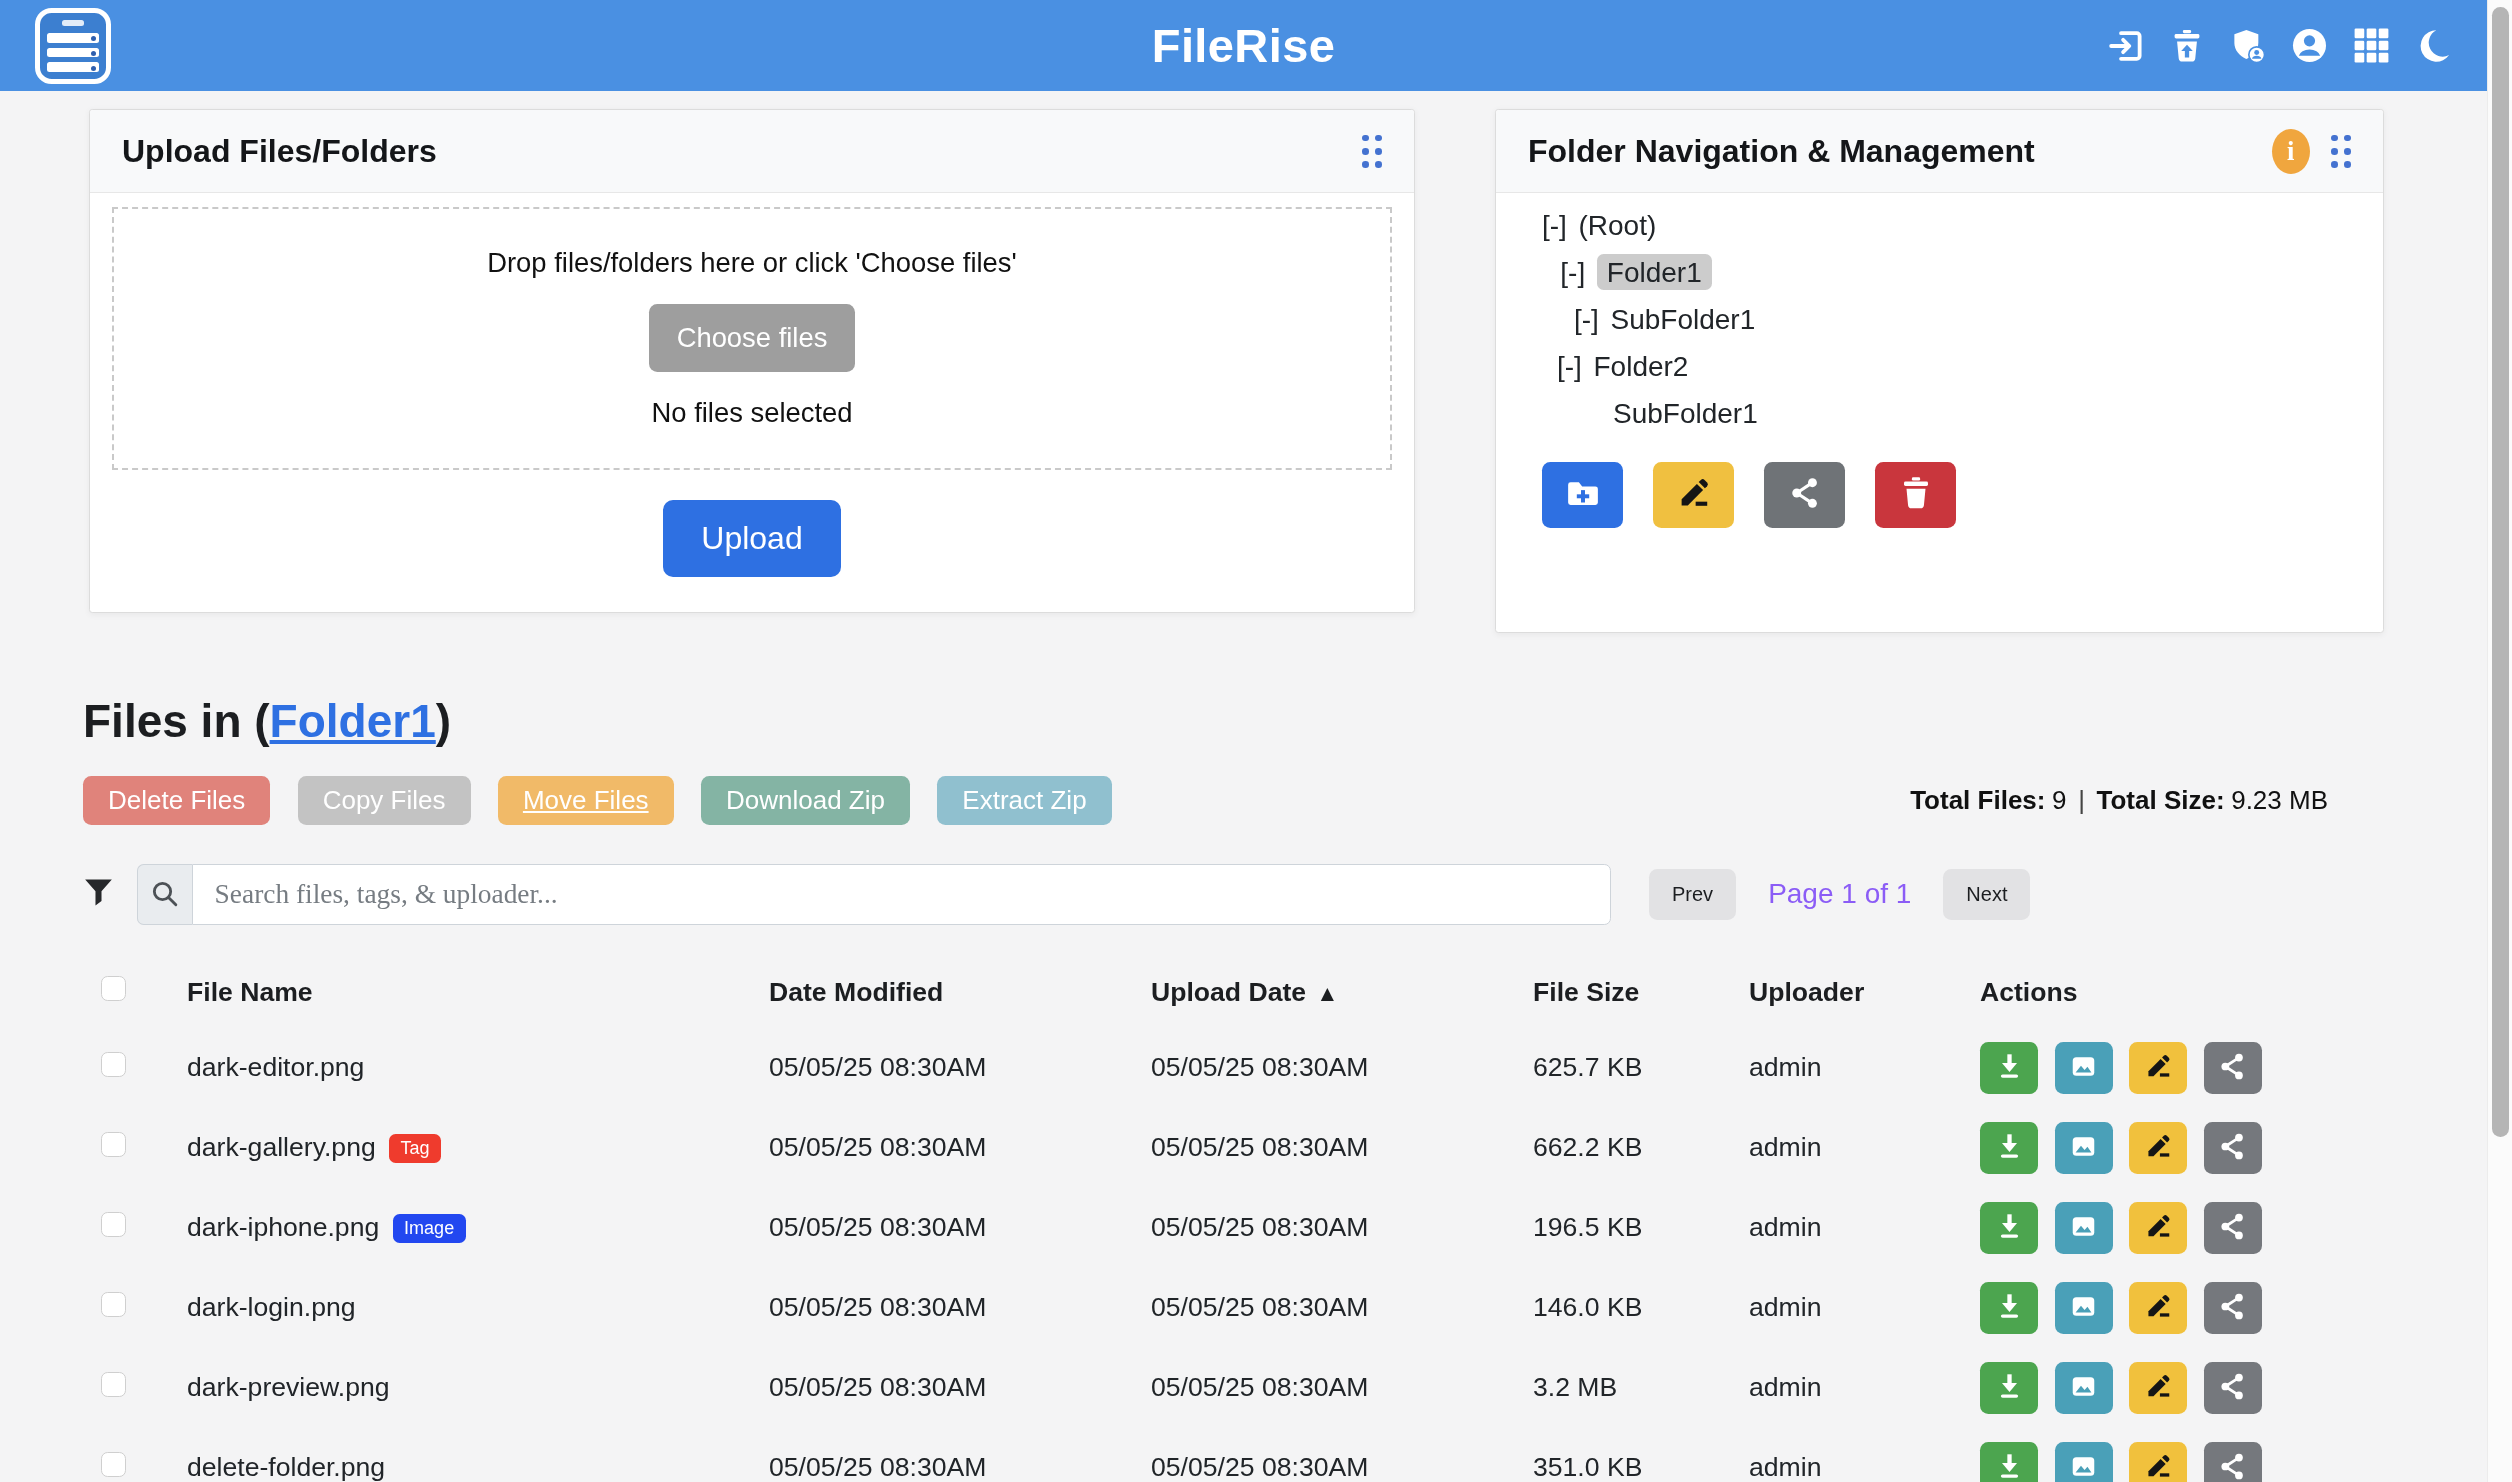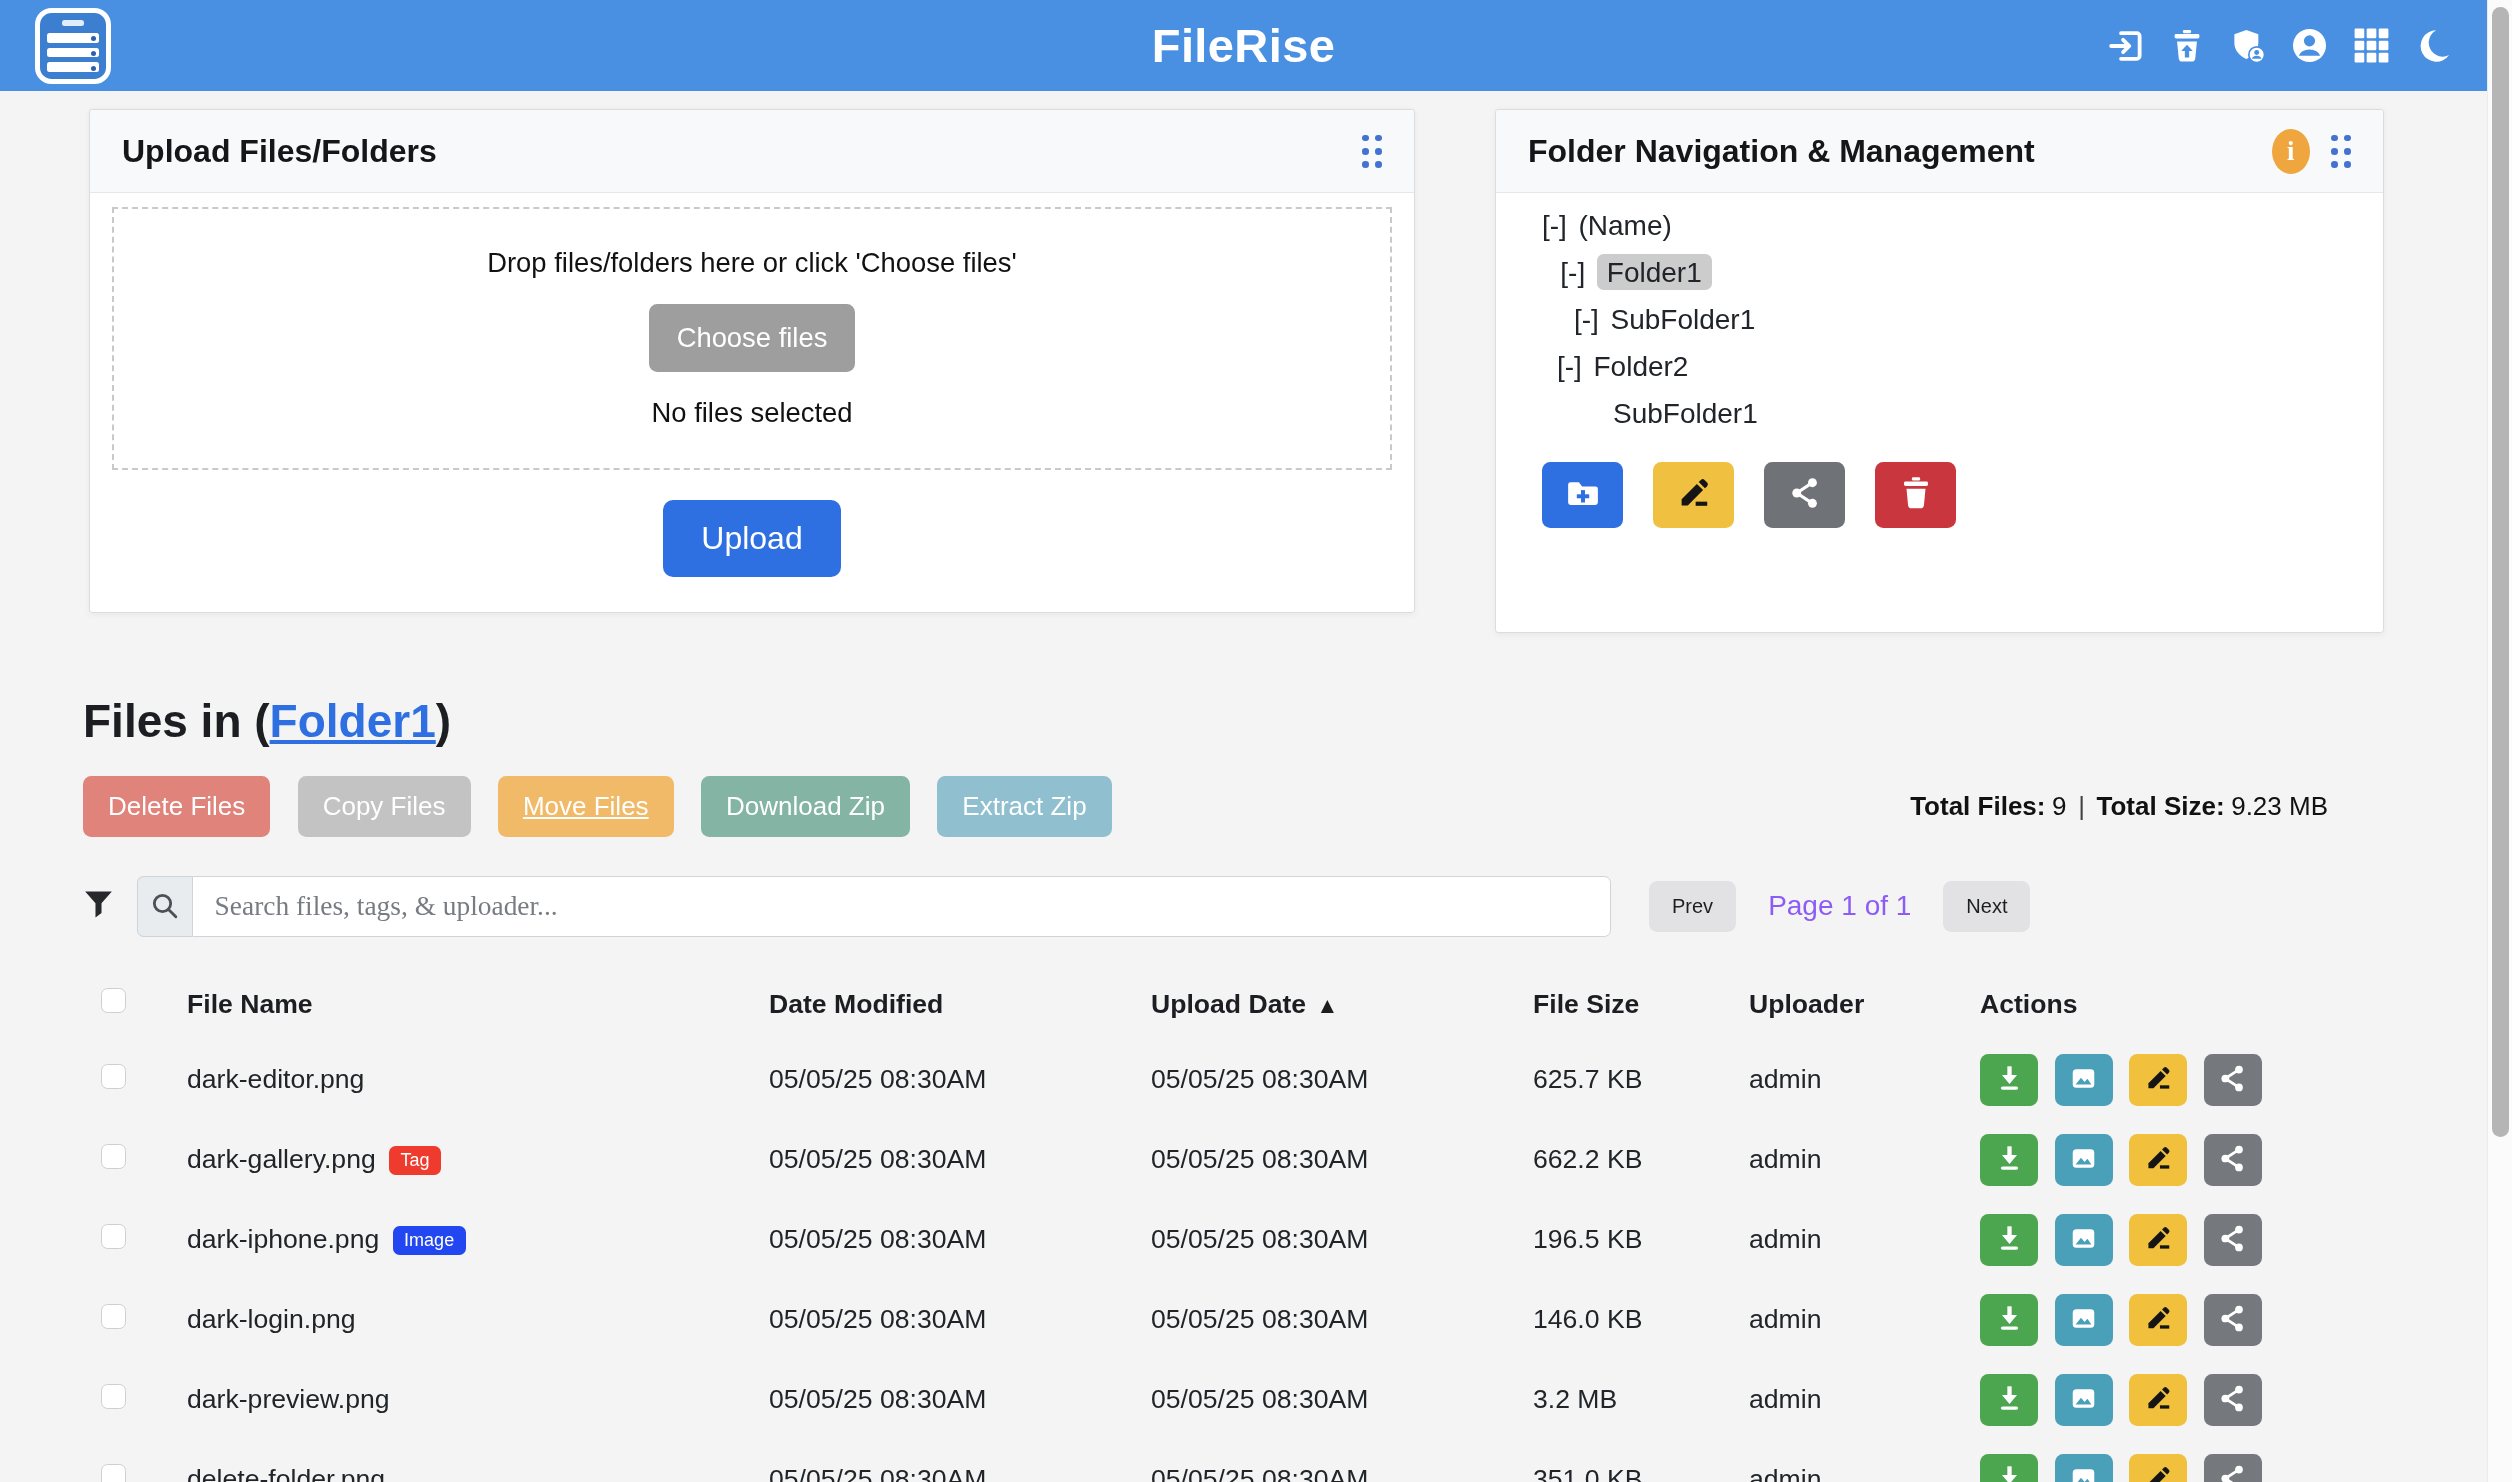--- a/index.html
+++ b/index.html
@@ -50,21 +50,21 @@
   .fbtn { width:81px; height:66px; border:none; border-radius:8.3px; display:flex; align-items:center; justify-content:center; cursor:pointer; }
   .fbtn-create { background:#2e70e2; }
   .fbtn-rename { background:#f0c040; }
   .fbtn-share  { background:#6f7377; }
   .fbtn-delete { background:#c9363d; }
 
   
   .files-heading { margin:61px 0 0 83px; font-size:46px; font-weight:bold; color:#1c1e21; }
   .folder-link { color:#2e70e2; text-decoration:underline; cursor:pointer; }
   .bulk-row { display:flex; align-items:center; margin:27.4px 184px 0 83px; }
-  .bbtn { border:none; border-radius:8.3px; color:#fff; font-size:26px; padding:15px 25px; margin-right:27.4px; cursor:pointer; font-family:inherit; }
+  .bbtn { border:none; border-radius:8.3px; color:#fff; font-size:26px; padding:9px 25px; margin-right:27.4px; cursor:pointer; font-family:inherit; }
   .bbtn-delete   { background:#e0837b; }
   .bbtn-copy     { background:#c3c3c3; }
   .bbtn-move     { background:#f1ba68;text-decoration:underline; }
   .bbtn-download { background:#84b4a4; }
   .bbtn-extract  { background:#90c0cf; }
   .totals { margin-left:auto; font-size:26px; color:#111; }
   .totals b { font-weight:bold; }
   .totals .sep { margin:0 11.6px; color:#444; }
   .totals .val { margin-left:6.6px; }
 
@@ -200,21 +200,21 @@
               <i></i>
               <i></i>
               <i></i>
               <i></i>
               <i></i>
             </div>
         </div>
       </div>
       <div class="tree">
         <div class="tree-item" style="padding-left:0px">
-          <span class="expander">[-]</span><span>(Name)</span>
+          <span class="expander">[-]</span><span>(Root)</span>
         </div>
         <div class="tree-item" style="padding-left:18.3px">
           <span class="expander">[-]</span><span class="tree-selected">Folder1</span>
         </div>
         <div class="tree-item" style="padding-left:32px">
           <span class="expander">[-]</span><span>SubFolder1</span>
         </div>
         <div class="tree-item" style="padding-left:15px">
           <span class="expander">[-]</span><span>Folder2</span>
         </div>

